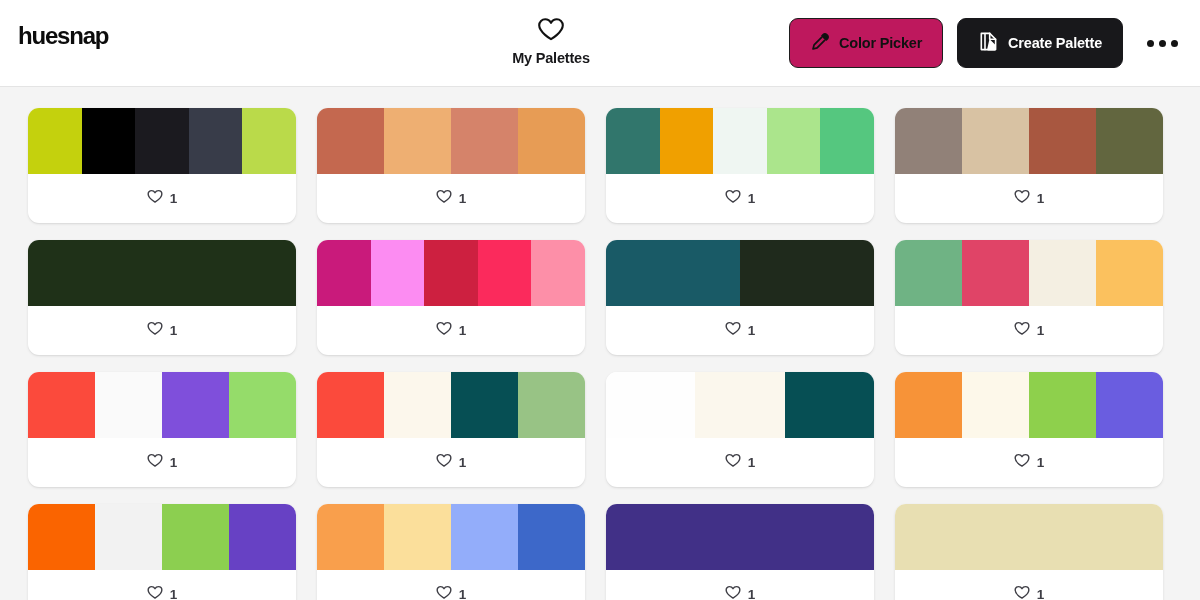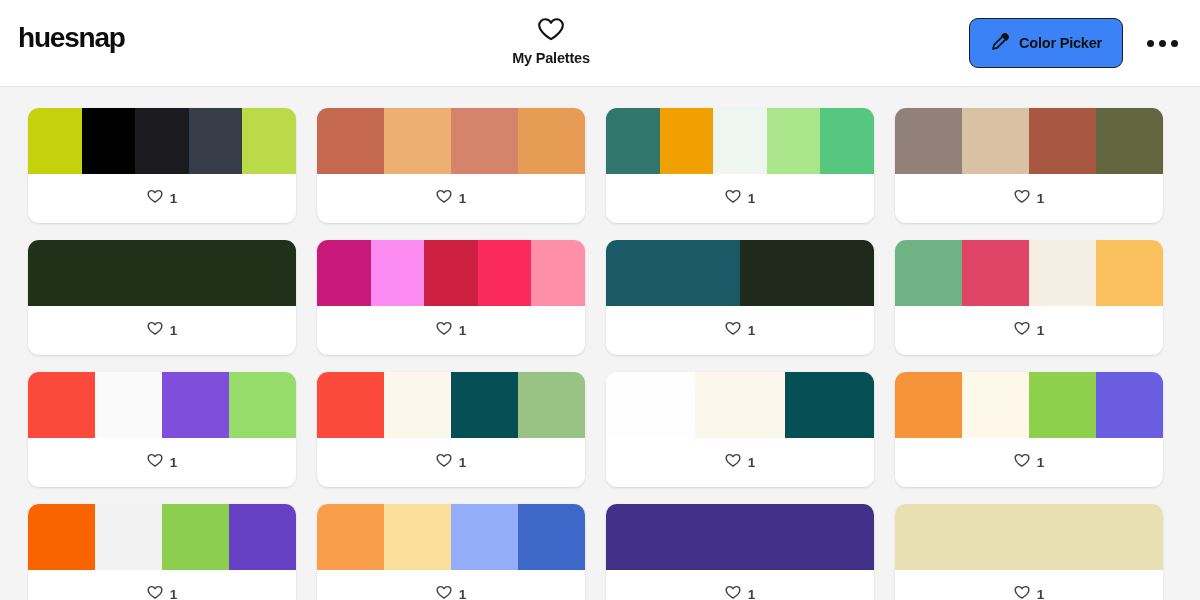--- a/index.html
+++ b/index.html
@@ -13,21 +13,21 @@
   
   .header {
     position: relative;
     width: 1200px; height: 87px;
     background: #ffffff;
     border-bottom: 1px solid #e4e4e4;
     display: flex; align-items: center;
   }
   .logo {
     position: absolute; left: 18px; top: 22px;
-    font-size: 28px; font-weight: 800; letter-spacing: -1.2px;
+    font-size: 24px; font-weight: 800; letter-spacing: -1.2px;
     color: #0c0c0c;
     font-family: "Liberation Sans", sans-serif;
   }
 
   .nav {
     position: absolute; left: 482px; top: 0;
     height: 87px; display: flex; align-items: flex-start;
   }
   .nav-item {
     position: relative;
@@ -55,21 +55,21 @@
   .btn {
     display: flex; align-items: center; gap: 9px;
     height: 50px; padding: 0 20px;
     border-radius: 9px;
     font-size: 14.5px; font-weight: 700;
     letter-spacing: -0.2px;
     cursor: pointer;
     white-space: nowrap;
   }
   .btn-outline {
-    background: #3b82f6; color: #111111;
+    background: #be185d; color: #111111;
     border: 1.6px solid #1d1d1d;
   }
   .btn-dark {
     background: #18181b; color: #ffffff; border: 1.6px solid #18181b;
   }
   .more-btn {
     display: flex; align-items: center; gap: 5px;
     padding: 10px 6px; margin-left: 4px; cursor: pointer;
   }
   .more-btn i {
@@ -130,20 +130,31 @@
     <div class="btn btn-outline">
       <span>
         <svg width="20" height="20" viewBox="0 0 20 20" fill="none" stroke="#111" stroke-width="1.7" stroke-linecap="round" stroke-linejoin="round">
           <path d="M13.2 2.6 a2.4 2.4 0 0 1 3.4 0 l0.8 0.8 a2.4 2.4 0 0 1 0 3.4 l-1.2 1.2 -4.2 -4.2 Z" fill="#111"></path>
           <path d="M11.6 5.4 L4.1 12.9 L3.0 17.0 L7.1 15.9 L14.6 8.4"></path>
         </svg>
       </span>
       <span>Color Picker</span>
     </div>
 
+    <div class="btn btn-dark">
+      <span>
+        <svg width="21" height="21" viewBox="0 0 21 21" fill="none" stroke="#fff" stroke-width="1.6" stroke-linecap="round" stroke-linejoin="round">
+          <path d="M3.3 2.4 h8.4 l5.9 5.9 v10.3 h-14.3 Z"></path>
+          <path d="M7.0 2.6 v16"></path>
+          <path d="M11.7 2.4 v5.9 h5.9"></path>
+          <path d="M11.9 9.6 L16.9 14.6 v4.0 h-7.0 Z" fill="#fff"></path>
+        </svg>
+      </span>
+      <span>Create Palette</span>
+    </div>
 
     <div class="more-btn">
       <i></i>
       <i></i>
       <i></i>
     </div>
 
   </div>
 </div>
 

